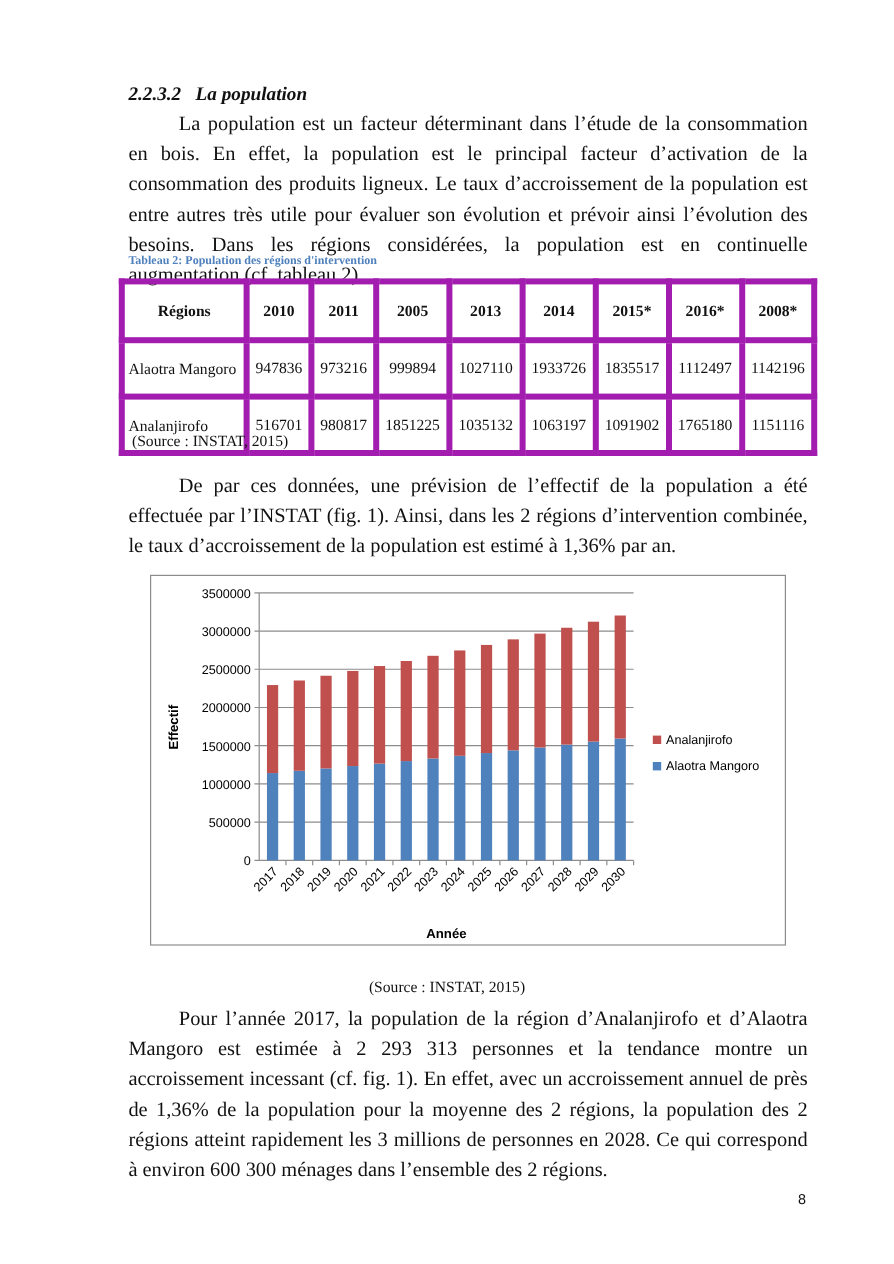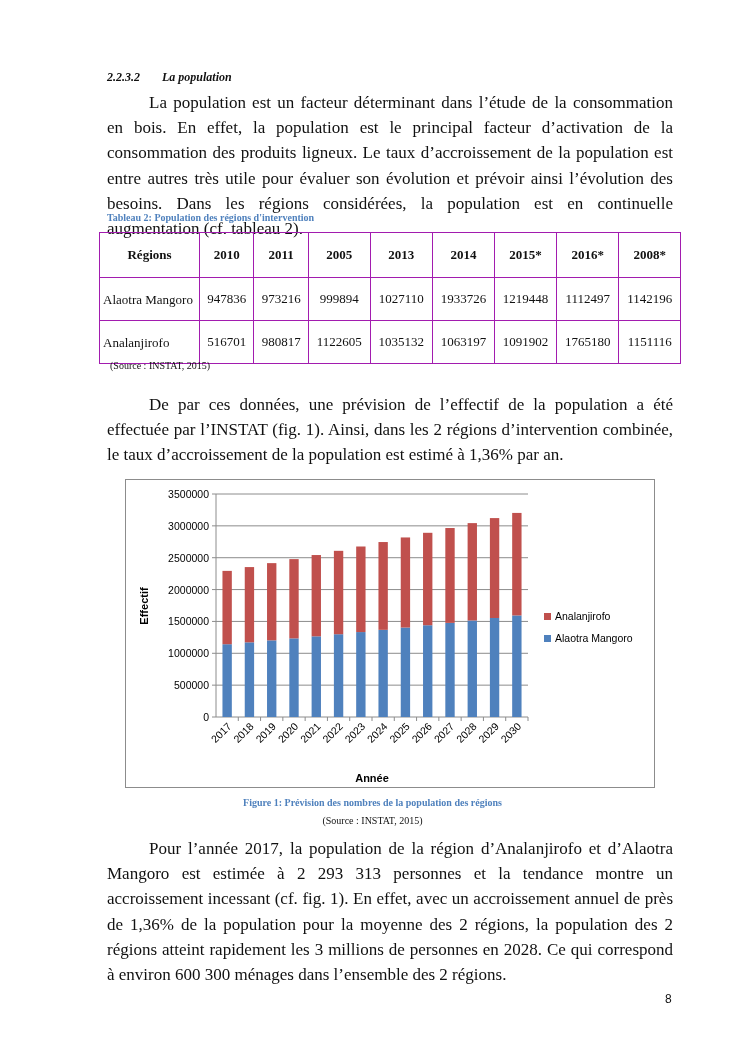--- a/index.html
+++ b/index.html
@@ -1,28 +1,28 @@
 <!DOCTYPE html>
 <html><head>
 <meta charset="utf-8">
 <style>
   html, body { margin:0; padding:0; background:#ffffff; }
   body { width:745px; height:1053px; position:relative; overflow:hidden; font-family:"Liberation Serif", serif; color:#111; }
   .page { position:absolute; left:0; top:0; width:745px; height:1053px; }
-  .heading { position:absolute; left:107px; top:70px; font-size:12px; font-weight:bold; font-style:italic; }
+  .heading { position:absolute; left:107px; top:70px; font-size:16px; font-weight:bold; font-style:italic; }
   .heading .num { display:inline-block; width:52px; }
   .para { position:absolute; left:107px; width:566px; font-size:17px; line-height:25.2px; text-align:justify; }
   .para .indent { display:inline-block; width:42px; }
   .caption { position:absolute; font-size:10px; font-weight:bold; color:#4f81bd; }
   table.pop { position:absolute; left:99px; top:232px; width:582px; border-collapse:collapse; font-size:13px; }
-  table.pop th, table.pop td { border:1px solid #a21caf; text-align:center; padding:0 3px; }
+  table.pop th, table.pop td { border:5px solid #a21caf; text-align:center; padding:0 3px; }
   table.pop th { height:44px; font-weight:bold; }
   table.pop td { height:42px; }
   table.pop td.reg { text-align:left; line-height:21px; }
-  .source { position:absolute; font-size:10px; }
+  .source { position:absolute; font-size:13px; }
   .chart-frame { position:absolute; left:125px; top:479px; width:530px; height:309px; border:1px solid #8c8c8c; box-sizing:border-box; }
   .chart-frame svg { position:absolute; left:0; top:0; }
   .pagenum { position:absolute; left:665px; top:992px; font-family:"Liberation Sans", sans-serif; font-size:12px; }
 </style>
 </head>
 <body>
 
 <div class="page">
 
   <div class="heading">
@@ -51,29 +51,29 @@
       </tr>
     </thead>
     <tbody>
       <tr>
         <td class="reg">Alaotra Mangoro</td>
         <td>947836</td>
         <td>973216</td>
         <td>999894</td>
         <td>1027110</td>
         <td>1933726</td>
-        <td>1219448</td>
+        <td>1835517</td>
         <td>1112497</td>
         <td>1142196</td>
       </tr>
       <tr>
         <td class="reg">Analanjirofo</td>
         <td>516701</td>
         <td>980817</td>
-        <td>1122605</td>
+        <td>1851225</td>
         <td>1035132</td>
         <td>1063197</td>
         <td>1091902</td>
         <td>1765180</td>
         <td>1151116</td>
       </tr>
     </tbody>
   </table>
 
   <div class="source" style="left:110px; top:360px;">(Source : INSTAT, 2015)</div>
@@ -167,21 +167,20 @@
         <text x="395.85714285714283" y="247" text-anchor="end" font-size="10.5" font-family="Liberation Sans, sans-serif" fill="#000" transform="rotate(-45 395.85714285714283 247)">2030</text>
         <text x="246" y="302" text-anchor="middle" font-size="11" font-weight="bold" font-family="Liberation Sans, sans-serif" fill="#000">Année</text>
         <text x="22" y="126" text-anchor="middle" font-size="11" font-weight="bold" font-family="Liberation Sans, sans-serif" fill="#000" transform="rotate(-90 22 126)">Effectif</text>
         <rect x="418" y="133" width="7" height="7" fill="#c0504d"></rect>
         <text x="429" y="140" font-size="10.5" font-family="Liberation Sans, sans-serif" fill="#000">Analanjirofo</text>
         <rect x="418" y="155" width="7" height="7" fill="#4f81bd"></rect>
         <text x="429" y="162" font-size="10.5" font-family="Liberation Sans, sans-serif" fill="#000">Alaotra Mangoro</text>
       </svg>
   </div>
 
-  <div class="caption" style="left:0; width:745px; text-align:center; top:797px;">Figure 1: Prévision des nombres de la population des régions</div>
   <div class="source" style="left:0; width:745px; text-align:center; top:815px;">(Source : INSTAT, 2015)</div>
 
   <div class="para" style="top:836px;">
     <span class="indent"></span><span>Pour l’année 2017, la population de la région d’Analanjirofo et d’Alaotra Mangoro est estimée à 2 293 313 personnes et la tendance montre un accroissement incessant (cf. fig. 1). En effet, avec un accroissement annuel de près de 1,36% de la population pour la moyenne des 2 régions, la population des 2 régions atteint rapidement les 3 millions de personnes en 2028. Ce qui correspond à environ 600 300 ménages dans l’ensemble des 2 régions.</span>
   </div>
 
   <div class="pagenum">8</div>
 </div>
 
 </body></html>

